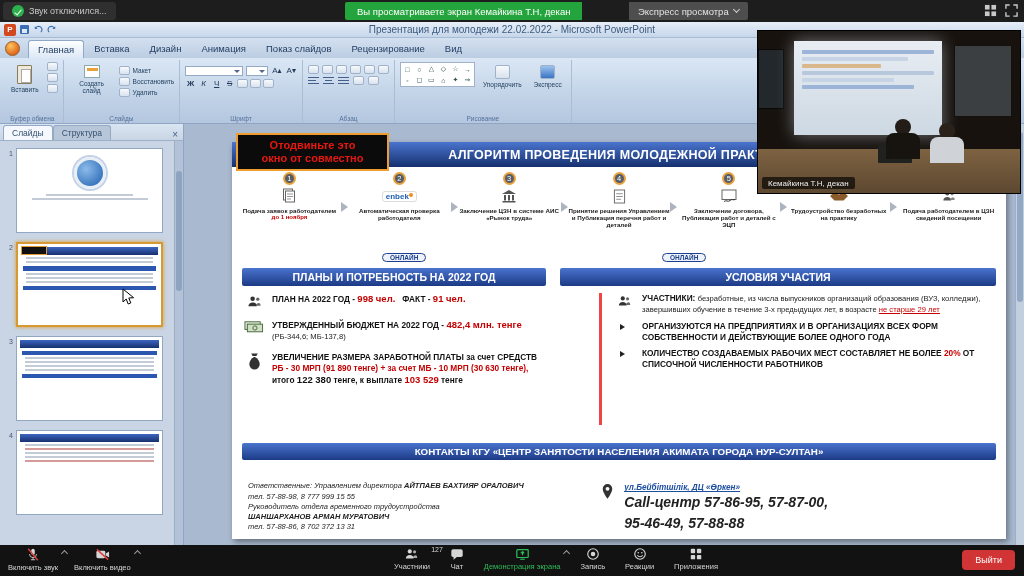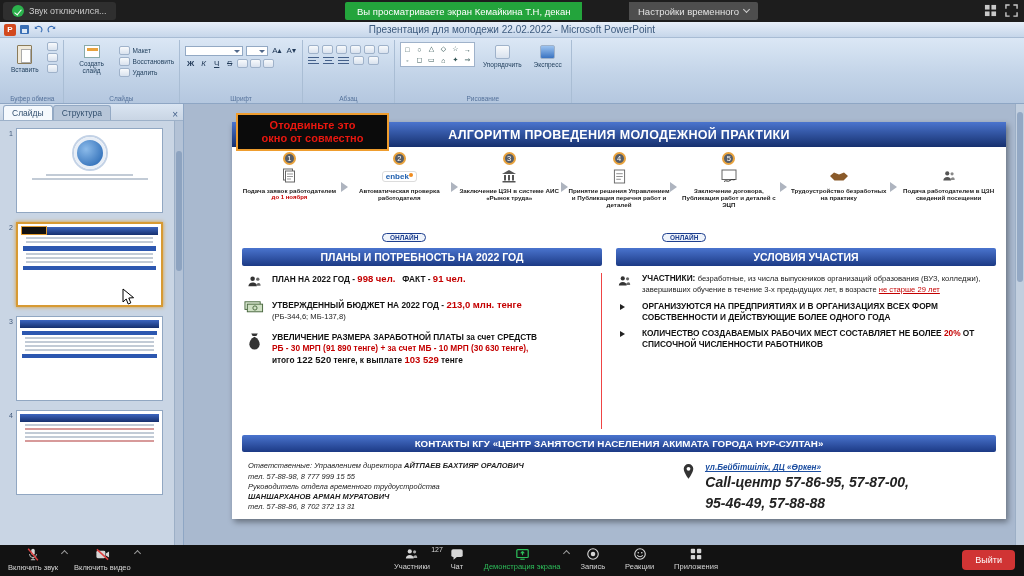--- a/index.html
+++ b/index.html
@@ -86,38 +86,38 @@
 .step-text{font-size:6.2px;color:#222;font-weight:bold;line-height:1.15}
 .step-note{font-size:6px;color:#c40000;font-weight:bold}
 .fl-arrow{align-self:flex-start;margin-top:30px;width:0;height:0;border-left:7px solid #aeb4bf;border-top:5px solid transparent;border-bottom:5px solid transparent;flex:none}
 .enbek{background:#fff;border:1px solid #dcdcdc;border-radius:3px;padding:0 3px;font-size:8px;font-weight:bold;color:#1f5fae;display:flex;align-items:flex-start}
 .enbek-dot{width:4px;height:4px;border-radius:50%;background:#f08c1e;margin-top:1px}
 .online-row{height:13px;position:relative}
 .online{position:absolute;top:0;font-size:6.5px;font-weight:bold;color:#1e3f8f;border:1px solid #1e3f8f;border-radius:7px;padding:0 7px;background:#eef3fb}
 .online.o1{left:150px}.online.o2{left:430px}
 .sec-heads{display:flex;gap:14px;padding:2px 10px}
 .sec-h{height:18px;background:linear-gradient(#4a74ce,#1c3a85);color:#fff;font-weight:bold;font-size:10.5px;display:flex;align-items:center;justify-content:center;border-radius:2px;white-space:nowrap}
-.sec-h.l{width:360px}.sec-h.r{flex:1}
+.sec-h.l{width:304px}.sec-h.r{flex:1}
 .content{flex:1;display:flex;padding:5px 10px 2px;gap:10px;min-height:0}
-.col-l{width:360px;display:flex;flex-direction:column;gap:10px;border-right:1px solid #ef4444;padding-right:8px}
+.col-l{width:360px;display:flex;flex-direction:column;gap:10px;border-right:3px solid #ef4444;padding-right:8px}
 .col-r{flex:1;display:flex;flex-direction:column;gap:6px}
 .item{display:flex;gap:6px;align-items:flex-start}
 .item-ico{width:24px;flex:none;display:flex;justify-content:center;padding-top:1px}
 .txt{font-size:8.3px;color:#111;font-weight:bold;line-height:1.3}
 .txt .red{color:#c40000}
 .txt .bigred{color:#c40000;font-size:9.5px}
 .txt .bigblk{font-size:9.5px}
 .small{font-size:7.6px;font-weight:normal;color:#222}
 .u-red{color:#c40000;text-decoration:underline}
 .tri{display:inline-block;width:0;height:0;border-left:5px solid #222;border-top:3.5px solid transparent;border-bottom:3.5px solid transparent;margin-right:4px;flex:none;margin-top:2px}
-.contacts-h{height:17px;background:linear-gradient(#4a74ce,#1c3a85);color:#fff;font-weight:bold;font-size:9.8px;display:flex;align-items:center;justify-content:center;margin:4px 10px;border-radius:2px;white-space:nowrap}
+.contacts-h{height:17px;background:linear-gradient(#4a74ce,#1c3a85);color:#fff;font-weight:bold;font-size:9.8px;display:flex;align-items:center;justify-content:center;margin:16px 10px;border-radius:2px;white-space:nowrap}
 .contacts{display:flex;padding:5px 16px 6px;gap:12px}
 .c-left{width:46%;font-size:7.5px;font-style:italic;color:#222;line-height:1.35}
 .c-name{font-weight:bold;font-style:italic}
-.c-right{flex:1;display:flex;gap:10px;align-items:flex-start;justify-content:center;padding-top:2px}
+.c-right{flex:1;display:flex;gap:10px;align-items:flex-start;justify-content:flex-start;padding-top:2px}
 .c-addr{color:#1d4fa1;font-style:italic;font-size:8.2px;font-weight:bold;text-decoration:underline}
 .c-ph{font-size:14px;font-style:italic;font-weight:bold;color:#222;line-height:1.45}
 
 
 .video{position:absolute;right:3px;top:30px;width:264px;height:164px;background:#17120e;border:1px solid #000;z-index:50;overflow:hidden}
 .v-screen{position:absolute;left:36px;top:10px;width:148px;height:94px;background:linear-gradient(#e8edf3,#cdd8e2);box-shadow:0 0 16px rgba(225,235,245,.45);padding:6px 8px}
 .v-screen i{display:block;height:4px;margin:3px 0;border-radius:1px}
 .v-tv{position:absolute;left:0;top:18px;width:26px;height:60px;background:#23282c;border:1px solid #090909}
 .v-board{position:absolute;right:8px;top:14px;width:58px;height:72px;background:#3c3f41;border:1px solid #14100c}
 .v-desk{position:absolute;left:0;bottom:0;width:100%;height:44px;background:linear-gradient(#7e6342,#5d4830)}
@@ -147,21 +147,21 @@
 
   <div class="topbar">
     <div class="audio-pill">
       <span class="shield"></span>
       <span>Звук отключился...</span>
     </div>
     <div class="share-banner">
       <span>Вы просматриваете экран Кемайкина Т.Н, декан</span>
     </div>
     <div class="view-settings">
-      <span>Настройки временного</span>
+      <span>Экспресс просмотра</span>
       <span class="dn-caret"></span>
     </div>
     <div class="top-right">
       <svg width="13" height="13" viewBox="0 0 14 14">
           <rect x="1" y="1" width="5" height="5" fill="#c9c9c9"></rect>
           <rect x="8" y="1" width="5" height="5" fill="#c9c9c9"></rect>
           <rect x="1" y="8" width="5" height="5" fill="#c9c9c9"></rect>
           <rect x="8" y="8" width="5" height="5" fill="#c9c9c9"></rect>
         </svg>
       <svg width="13" height="13" viewBox="0 0 14 14">
@@ -180,20 +180,30 @@
             <path d="M9.5 8.5A4 4 0 1 0 3 4.2" fill="none" stroke="#3a6fb5" stroke-width="1.4"></path>
             <path d="M2.2 1.5v3.4h3.4z" fill="#3a6fb5"></path>
           </svg>
         <svg width="10" height="10" viewBox="0 0 12 12">
             <path d="M2.5 8.5A4 4 0 1 1 9 4.2" fill="none" stroke="#3a6fb5" stroke-width="1.4"></path>
             <path d="M9.8 1.5v3.4H6.4z" fill="#3a6fb5"></path>
           </svg>
       </div>
     </div>
 
+    <div class="tabsrow">
+      <div class="office-btn"></div>
+      <div class="tab active">Главная</div>
+      <div class="tab">Вставка</div>
+      <div class="tab">Дизайн</div>
+      <div class="tab">Анимация</div>
+      <div class="tab">Показ слайдов</div>
+      <div class="tab">Рецензирование</div>
+      <div class="tab">Вид</div>
+    </div>
 
     <div class="ribbon">
       <div class="rgroup">
         <div class="bigbtn">
           <span class="clip-icon"></span>
           <span>Вставить</span>
         </div>
         <div class="minicol">
           <span class="mini-ic"></span>
           <span class="mini-ic"></span>
@@ -486,35 +496,35 @@
               </div>
               <div class="item">
                 <span class="item-ico">
                   <svg width="20" height="15" viewBox="0 0 21 15">
                       <rect x="1" y="1.5" width="16" height="8" fill="#dcead4" stroke="#49683f"></rect>
                       <rect x="3.5" y="4" width="16" height="8" fill="#cfe0c4" stroke="#49683f"></rect>
                       <circle cx="11.5" cy="8" r="2.2" fill="none" stroke="#49683f"></circle>
                     </svg>
                 </span>
                 <div class="txt">
-                  <span>УТВЕРЖДЕННЫЙ БЮДЖЕТ НА 2022 ГОД - </span><span class="bigred">213,0 млн. тенге</span><br>
+                  <span>УТВЕРЖДЕННЫЙ БЮДЖЕТ НА 2022 ГОД - </span><span class="bigred">482,4 млн. тенге</span><br>
                   <span class="small">(РБ-344,6; МБ-137,8)</span>
                 </div>
               </div>
               <div class="item">
                 <span class="item-ico">
                   <svg width="15" height="17" viewBox="0 0 16 18">
                       <path d="M6 3h4l1.5-2.5h-7z" fill="#333"></path>
                       <path d="M8 4C4 6 2.5 9 2.5 12a5.5 5.5 0 0 0 11 0C13.5 9 12 6 8 4z" fill="#333"></path>
                     </svg>
                 </span>
                 <div class="txt">
                   <span>УВЕЛИЧЕНИЕ РАЗМЕРА ЗАРАБОТНОЙ ПЛАТЫ за счет СРЕДСТВ</span><br>
                   <span class="red">РБ - 30 МРП (91 890 тенге) + за счет МБ - 10 МРП (30 630 тенге),</span><br>
-                  <span>итого </span><span class="bigblk">122 520</span><span> тенге, к выплате </span><span class="bigred">103 529</span><span> тенге</span>
+                  <span>итого </span><span class="bigblk">122 380</span><span> тенге, к выплате </span><span class="bigred">103 529</span><span> тенге</span>
                 </div>
               </div>
             </div>
 
             <div class="col-r">
               <div class="item">
                 <span class="item-ico">
                   <svg width="17" height="14" viewBox="0 0 16 16">
                       <circle cx="6" cy="5" r="2.4" fill="#333"></circle>
                       <path d="M1.5 13c0-2.5 2-4 4.5-4s4.5 1.5 4.5 4z" fill="#333"></path>
@@ -562,20 +572,43 @@
             </div>
           </div>
         </div>
         <div class="editor-scroll">
             <div class="sthumb"></div>
           </div>
       </div>
     </div>
   </div>
 
+  <div class="video">
+    <div class="v-tv"></div>
+    <div class="v-screen">
+      <i style="background:#9cb4d8"></i>
+        <i style="background:#c7d4e6;width:80%"></i>
+        <i style="background:#d9b98c;width:60%"></i>
+        <i style="background:#b8c8dc"></i>
+        <i style="background:#c7d4e6;width:70%"></i>
+        <i style="background:#9cb4d8;width:85%"></i>
+    </div>
+    <div class="v-board"></div>
+    <div class="v-desk"></div>
+    <div class="v-laptop"></div>
+    <div class="person" style="left:128px;top:88px">
+      <div class="p-head"></div>
+        <div class="p-body" style="background:#17140f"></div>
+    </div>
+    <div class="person" style="left:172px;top:92px">
+      <div class="p-head" style="background:#2a211a"></div>
+        <div class="p-body" style="background:#cfd3d8"></div>
+    </div>
+    <div class="v-label">Кемайкина Т.Н, декан</div>
+  </div>
 
   <svg class="cursor" width="13" height="18" viewBox="0 0 13 18">
       <path d="M1 1l0 13 3.2-3 2 5 2.6-1.1-2-4.9 4.8-.3z" fill="#fff" stroke="#000" stroke-width="1"></path>
     </svg>
 
   <div class="bottombar">
     <div class="bb-left">
       <div class="bb-btn">
         <svg width="14" height="15" viewBox="0 0 16 16">
             <rect x="6" y="1.5" width="4" height="7" rx="2" fill="#d6d6d6"></rect>

